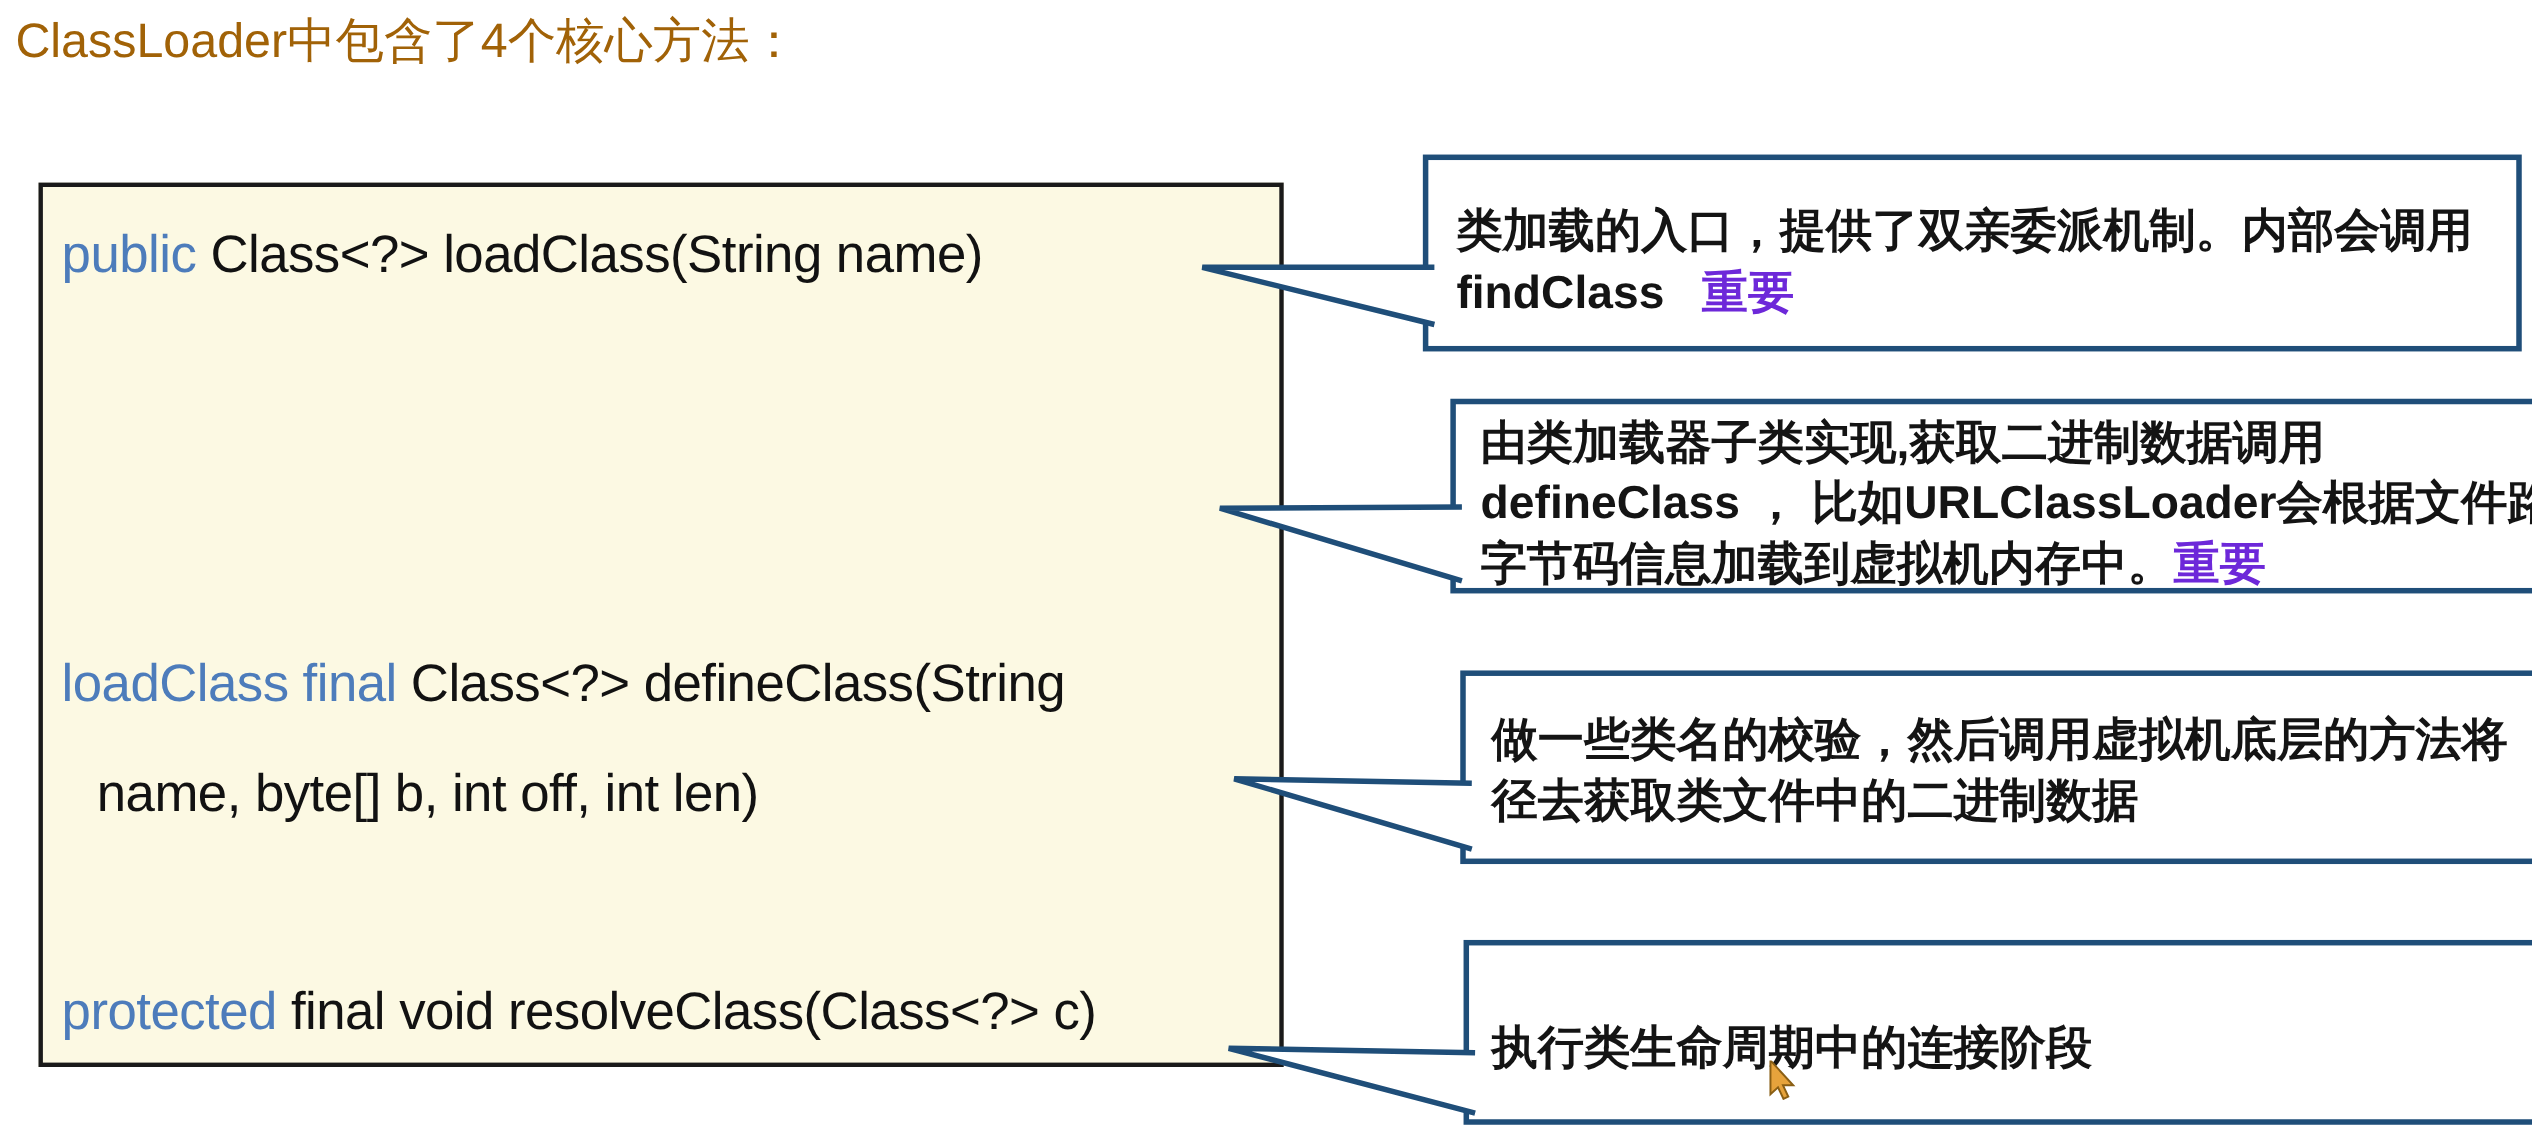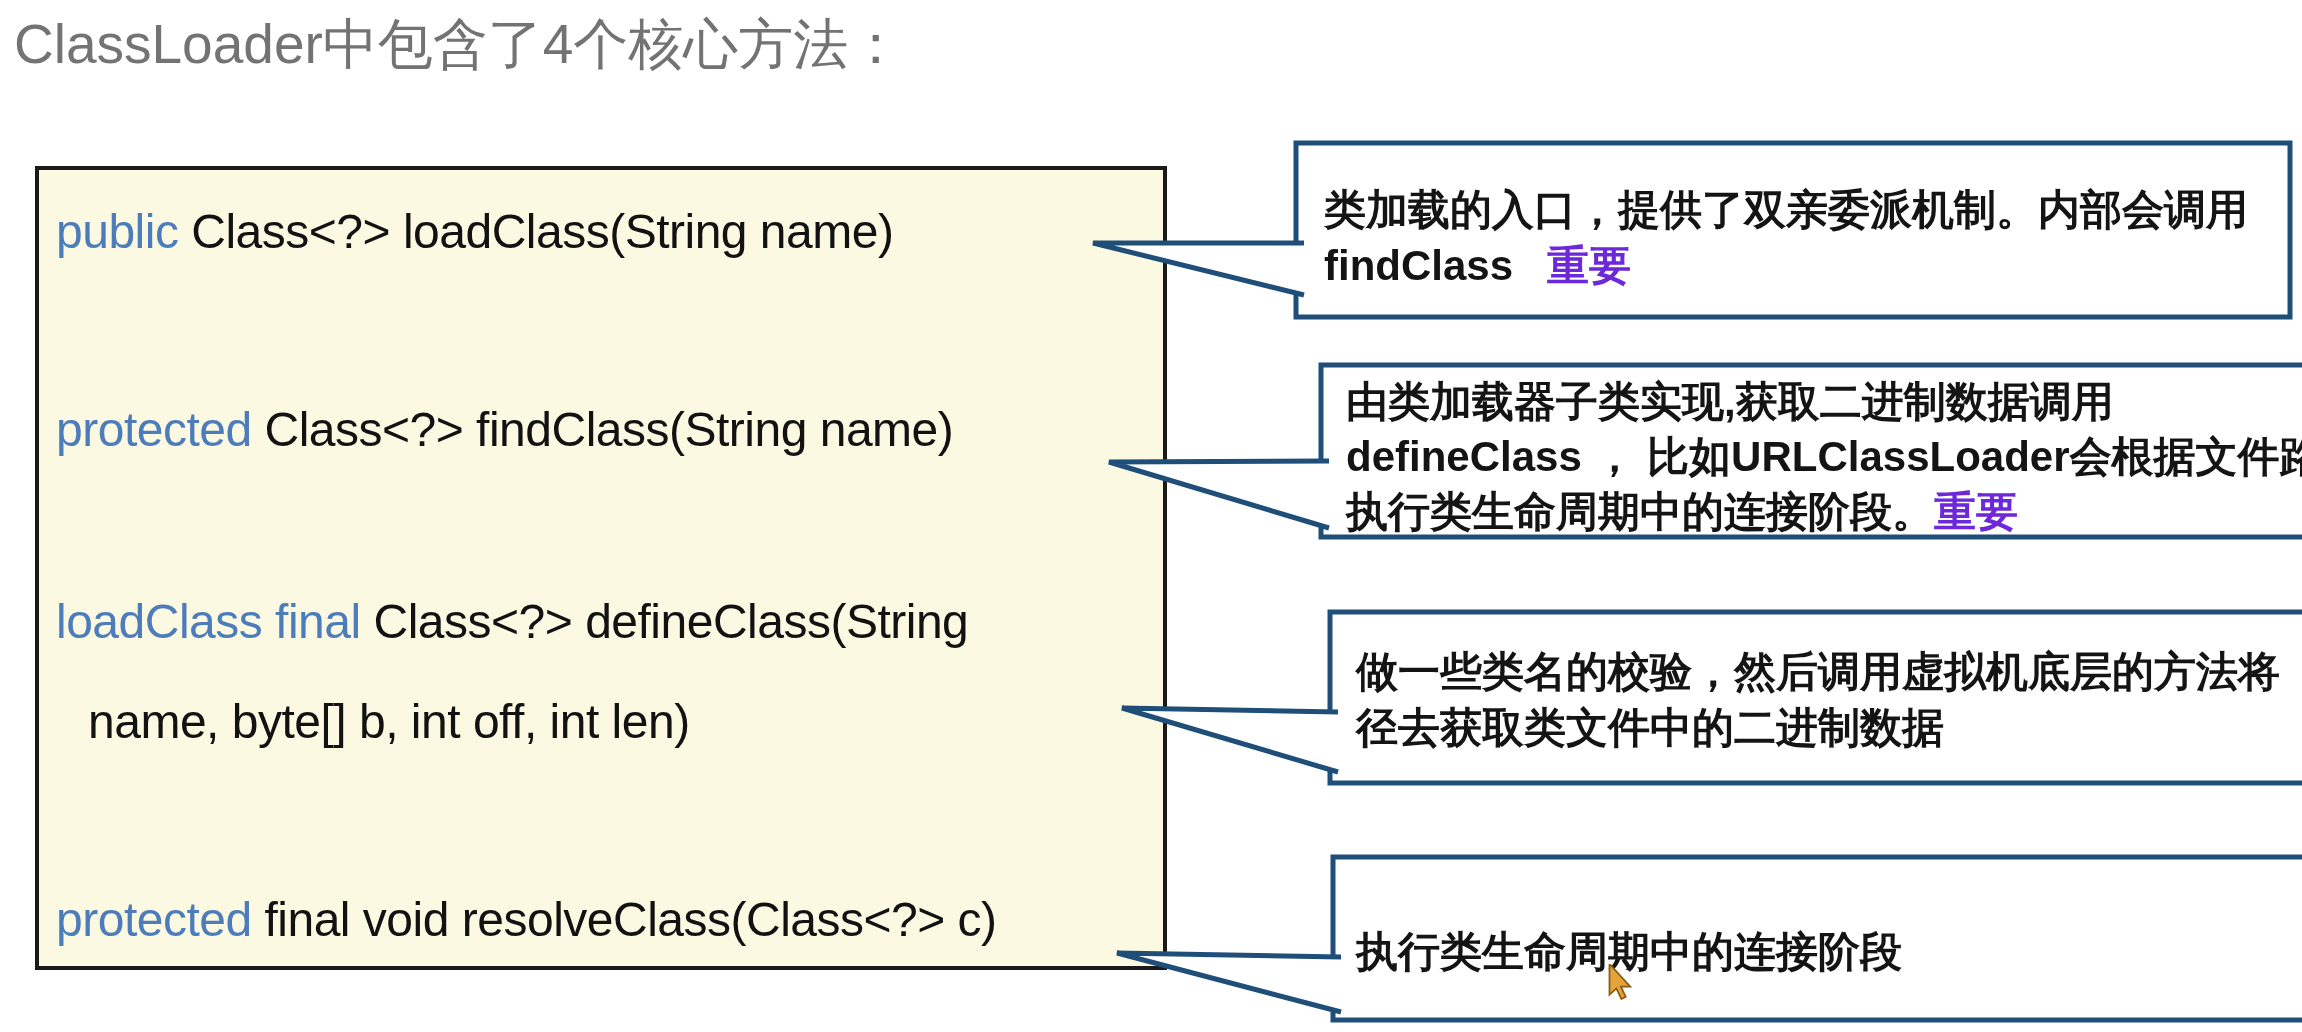--- a/index.html
+++ b/index.html
@@ -1,18 +1,18 @@
 <!DOCTYPE html>
 <html><head>
 <meta charset="utf-8">
 <style>
   html,body{margin:0;padding:0;background:#ffffff;}
   .canvas{position:relative;width:2302px;height:1032px;overflow:hidden;background:#ffffff;
           font-family:"Liberation Sans", sans-serif;}
-  .title{position:absolute;left:14px;top:8px;font-size:55px;color:#737373;white-space:nowrap;}
+  .title{position:absolute;left:14px;top:8px;font-size:44px;color:#a16207;white-space:nowrap;}
   .codebox{position:absolute;left:35px;top:166px;width:1132px;height:804px;background:#fcf9e3;
            border:4px solid #1a1a1a;box-sizing:border-box;}
   .method{position:absolute;left:56px;font-size:48px;letter-spacing:-0.5px;color:#121212;white-space:nowrap;}
   .m1{top:204px;} .m2{top:402px;} .m3a{top:594px;} .m3b{top:694px;margin-left:32px;} .m4{top:892px;}
   .kw{color:#4d7cbb;text-align:right;}
   svg.shapes{position:absolute;left:0;top:0;}
   .callout-rect{fill:#ffffff;stroke:#1f4e79;stroke-width:5;}
   .tail-fill{fill:#ffffff;stroke:none;}
   .tail-stroke{fill:none;stroke:#1f4e79;stroke-width:5;stroke-linejoin:miter;stroke-linecap:butt;}
   .ct{position:absolute;font-size:42px;line-height:56px;color:#141414;white-space:nowrap;font-weight:bold;}
@@ -28,23 +28,20 @@
 <body>
 
 <div class="canvas">
 
   <div class="title">ClassLoader中包含了4个核心方法：</div>
 
   <div class="codebox"></div>
 
   <div class="method m1">
     <span class="kw">public</span><span> Class&lt;?&gt; loadClass(String name)</span>
-  </div>
-  <div class="method m2">
-    <span class="kw">protected</span><span> Class&lt;?&gt; findClass(String name)</span>
   </div>
   <div class="method m3a">
     <span class="kw">loadClass final</span><span> Class&lt;?&gt; defineClass(String</span>
   </div>
   <div class="method m3b">
     <span>name, byte[] b, int off, int len)</span>
   </div>
   <div class="method m4">
     <span class="kw">protected</span><span> final void resolveClass(Class&lt;?&gt; c)</span>
   </div>
@@ -72,21 +69,21 @@
     <div>类加载的入口，提供了双亲委派机制。内部会调用</div>
     <div>
       <span>findClass</span><span class="gap"></span><span class="imp">重要</span>
     </div>
   </div>
 
   <div class="ct ct2">
     <div>由类加载器子类实现,获取二进制数据调用</div>
     <div>defineClass ， 比如URLClassLoader会根据文件路</div>
     <div>
-      <span>执行类生命周期中的连接阶段。</span><span class="imp">重要</span>
+      <span>字节码信息加载到虚拟机内存中。</span><span class="imp">重要</span>
     </div>
   </div>
 
   <div class="ct ct3">
     <div>做一些类名的校验，然后调用虚拟机底层的方法将</div>
     <div>径去获取类文件中的二进制数据</div>
   </div>
 
   <div class="ct ct4">
     <div>执行类生命周期中的连接阶段</div>

